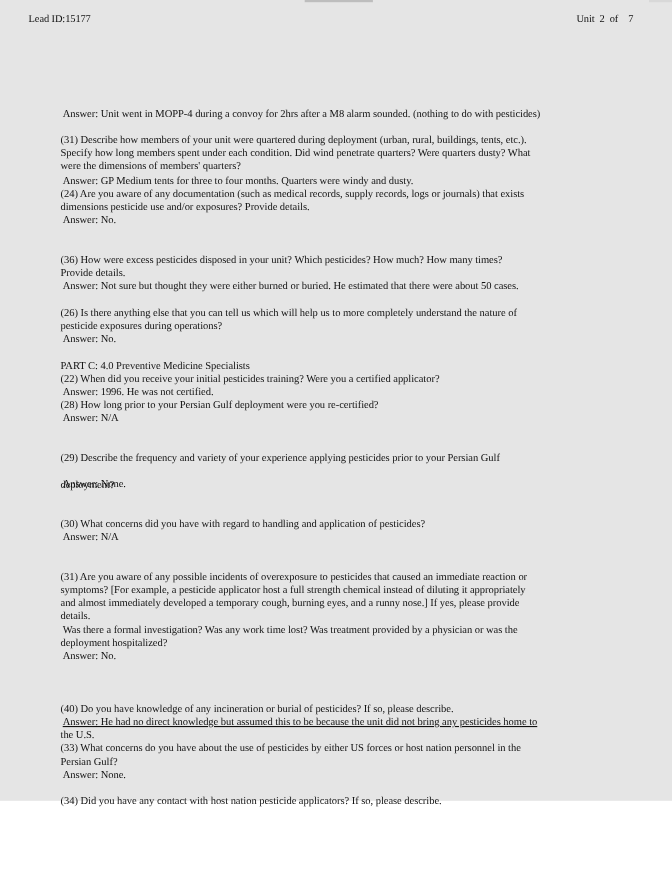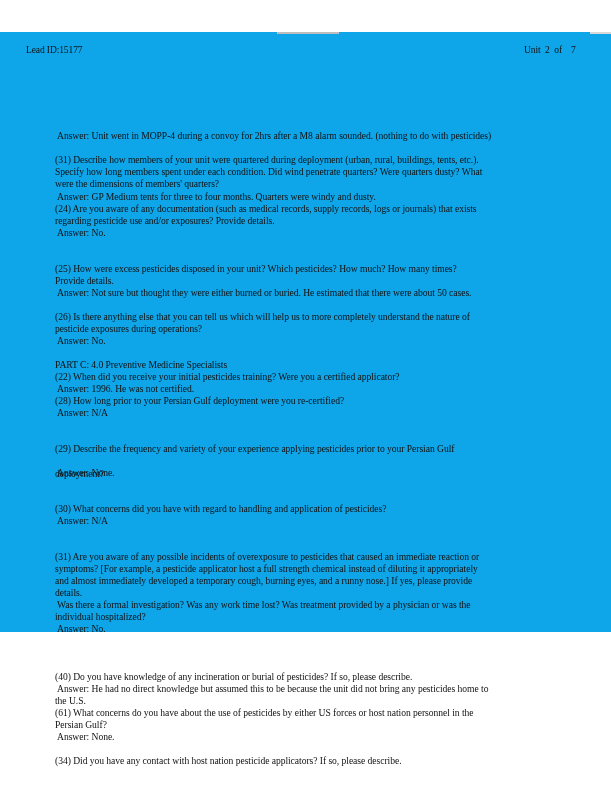--- a/index.html
+++ b/index.html
@@ -1,18 +1,18 @@
 <!DOCTYPE html>
 <html><head>
   <meta charset="utf-8">
   <style>
     html, body { margin: 0; padding: 0; background: #ffffff; }
     body { width: 611px; height: 792px; position: relative; overflow: hidden;
            font-family: "Liberation Serif", "DejaVu Serif", serif; color: #111; }
-    .page { position: absolute; left: 0; top: 0; width: 611px; height: 600px; background: #0ea5e9; margin-top: 32px; }
+    .page { position: absolute; left: 0; top: 0; width: 611px; height: 728px; background: #e5e5e5; }
     .scan-mark { position: absolute; top: 0; height: 2px; background: #bdbdbd; }
     .hdr { position: absolute; top: 13px; font-size: 9.5px; letter-spacing: -0.1px; }
     .ln { position: absolute; left: 55px; font-size: 9.6px; white-space: nowrap; line-height: 12px; letter-spacing: -0.05px; }
     .ind { left: 57px; }
   </style>
 </head>
 <body>
 
 <div class="page">
   <div class="scan-mark" style="left:277px;width:62px;"></div>
@@ -26,46 +26,46 @@
     <span>7</span>
   </div>
 
   <div id="body-lines">
       <div class="ln ind" style="top: 98px;">Answer: Unit went in MOPP-4 during a convoy for 2hrs after a M8 alarm sounded. (nothing to do with pesticides)</div>
       <div class="ln" style="top: 122px;">(31)  Describe how members of your unit were quartered during deployment (urban, rural, buildings, tents, etc.).</div>
       <div class="ln" style="top: 134px;">Specify how long members spent under each condition.  Did wind penetrate quarters?  Were quarters dusty?  What</div>
       <div class="ln" style="top: 146px;">were the dimensions of members' quarters?</div>
       <div class="ln ind" style="top: 159px;">Answer: GP Medium tents for three to four months. Quarters were windy and dusty.</div>
       <div class="ln" style="top: 171px;">(24)  Are you aware of any documentation (such as medical records, supply records, logs or journals) that exists</div>
-      <div class="ln" style="top: 183px;">regarding pesticide use and/or exposures?  Provide details.</div>
+      <div class="ln" style="top: 183px;">dimensions pesticide use and/or exposures?  Provide details.</div>
       <div class="ln ind" style="top: 195px;">Answer: No.</div>
-      <div class="ln" style="top: 231px;">(25)  How were excess pesticides disposed in your unit?  Which pesticides?  How much?  How many times?</div>
+      <div class="ln" style="top: 231px;">(36)  How were excess pesticides disposed in your unit?  Which pesticides?  How much?  How many times?</div>
       <div class="ln" style="top: 243px;">Provide details.</div>
       <div class="ln ind" style="top: 255px;">Answer: Not sure but thought they were either burned or buried.  He estimated that there were about 50 cases.</div>
       <div class="ln" style="top: 279px;">(26)  Is there anything else that you can tell us which will help us to more completely understand the nature of</div>
       <div class="ln" style="top: 291px;">pesticide exposures during operations?</div>
       <div class="ln ind" style="top: 303px;">Answer: No.</div>
       <div class="ln" style="top: 327px;">PART C: 4.0  Preventive Medicine Specialists</div>
       <div class="ln" style="top: 339px;">(22)  When did you receive your initial pesticides training?  Were you a certified applicator?</div>
       <div class="ln ind" style="top: 351px;">Answer: 1996.  He was not certified.</div>
       <div class="ln" style="top: 363px;">(28)  How long prior to your Persian Gulf deployment were you re-certified?</div>
       <div class="ln ind" style="top: 375px;">Answer: N/A</div>
       <div class="ln" style="top: 411px;">(29)  Describe the frequency and variety of your experience applying pesticides prior to your Persian Gulf</div>
       <div class="ln" style="top: 436px;">deployment?</div>
       <div class="ln ind" style="top: 435px;">Answer: None.</div>
       <div class="ln" style="top: 471px;">(30)  What concerns did you have with regard to handling and application of pesticides?</div>
       <div class="ln ind" style="top: 483px;">Answer: N/A</div>
       <div class="ln" style="top: 519px;">(31)  Are you aware of any possible incidents of overexposure to pesticides that caused an immediate reaction or</div>
       <div class="ln" style="top: 531px;">symptoms?  [For example, a pesticide applicator host a full strength chemical instead of diluting it appropriately</div>
       <div class="ln" style="top: 543px;">and almost immediately developed a temporary cough, burning eyes, and a runny nose.]  If yes, please provide</div>
       <div class="ln" style="top: 555px;">details.</div>
       <div class="ln ind" style="top: 567px;">Was there a formal investigation?  Was any work  time lost?  Was treatment provided by a physician or was the</div>
-      <div class="ln" style="top: 579px;">individual hospitalized?</div>
+      <div class="ln" style="top: 579px;">deployment hospitalized?</div>
       <div class="ln ind" style="top: 591px;">Answer: No.</div>
       <div class="ln" style="top: 639px;">(40)  Do you have knowledge of any incineration or burial of pesticides?  If so, please describe.</div>
-      <div class="ln ind" style="top: 651px;">Answer: He had no direct knowledge but assumed this to be because the unit did not bring any pesticides home to</div>
+      <div class="ln ind" style="top: 651px; text-decoration: underline;">Answer: He had no direct knowledge but assumed this to be because the unit did not bring any pesticides home to</div>
       <div class="ln" style="top: 663px;">the U.S.</div>
-      <div class="ln" style="top: 675px;">(61)  What concerns do you have about the use of pesticides by either US forces or host nation personnel in the</div>
+      <div class="ln" style="top: 675px;">(33)  What concerns do you have about the use of pesticides by either US forces or host nation personnel in the</div>
       <div class="ln" style="top: 687px;">Persian Gulf?</div>
       <div class="ln ind" style="top: 699px;">Answer: None.</div>
       <div class="ln" style="top: 723px;">(34)  Did you have any contact with host nation pesticide applicators?  If so, please describe.</div>
     </div>
 </div>
 
 </body></html>

